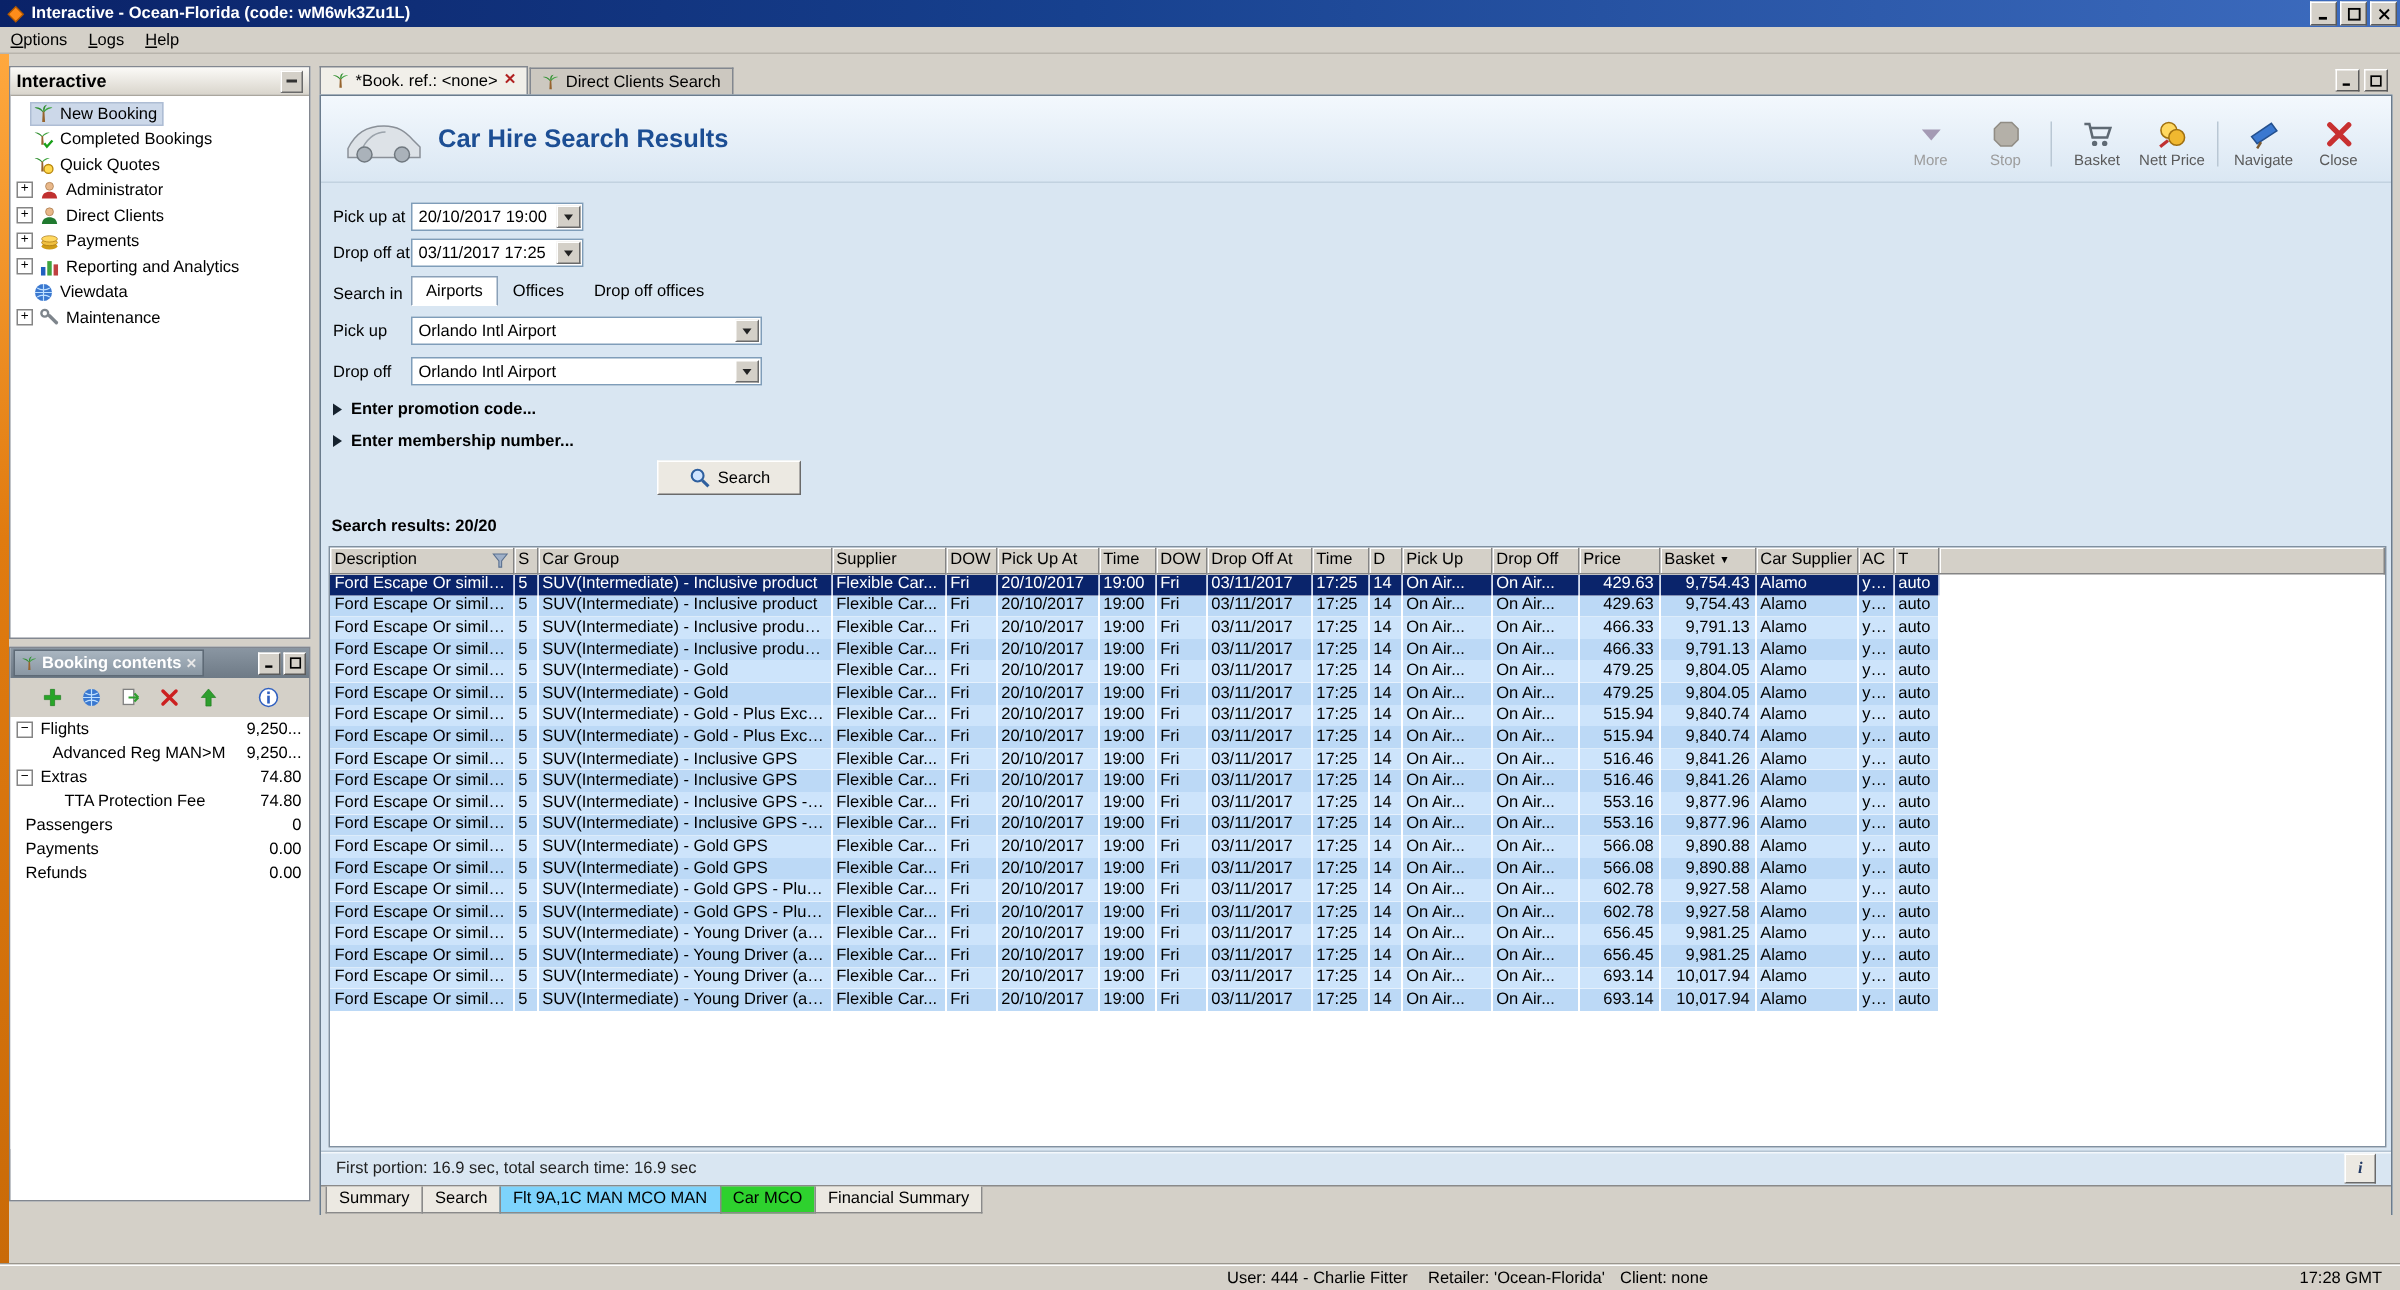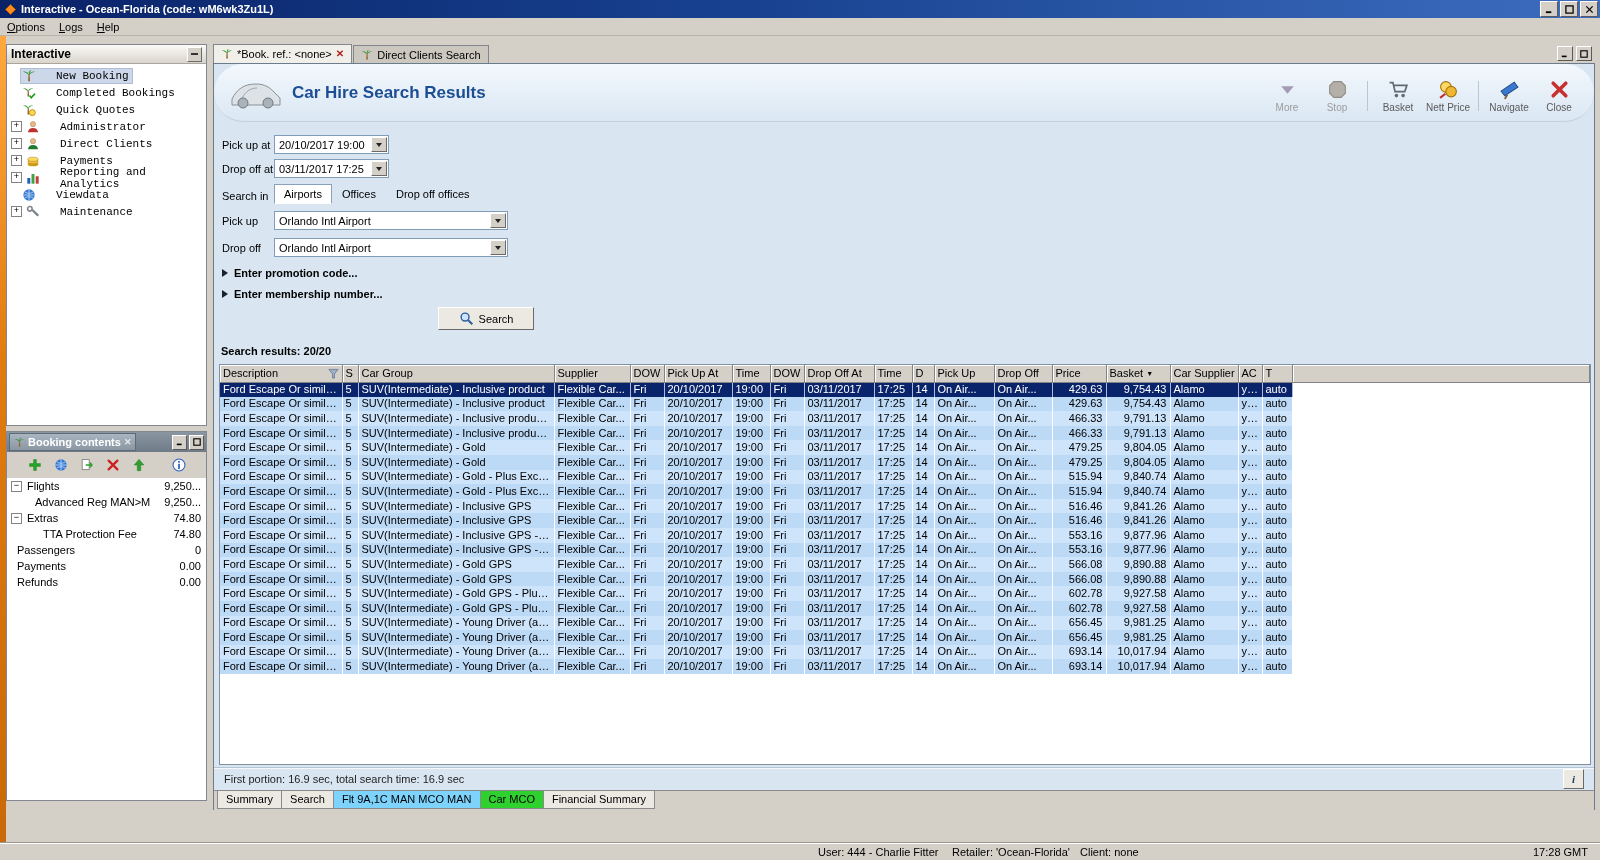--- a/index.html
+++ b/index.html
@@ -37,21 +37,21 @@
     border-bottom:1px solid #aaa69e;display:flex;align-items:center;padding:0 4px;box-sizing:border-box;}
   .panel-header .ph-title{font-weight:bold;font-size:12px;}
   .ph-btn{margin-left:auto;width:13px;height:13px;background:#d4d0c8;border:1px solid;
     border-color:#fff #6a6a6a #6a6a6a #fff;display:flex;align-items:center;justify-content:center;}
   .ph-btn .bar{width:7px;height:2px;background:#333;}
   .tree{padding-top:3px;}
   .tree-item{height:17px;display:flex;align-items:center;}
   .expander{width:9px;height:9px;border:1px solid #848484;background:#fff;margin-left:4px;
     font-size:9px;line-height:7px;text-align:center;flex:none;}
   .expander-spacer{width:11px;flex:none;}
-  .ti-inner{display:flex;align-items:center;gap:20px;padding:1px 4px 1px 2px;margin-left:2px;font-family:Liberation Mono, monospace;}
+  .ti-inner{display:flex;align-items:center;gap:4px;padding:1px 4px 1px 2px;margin-left:2px;}
   .tree-item.selected .ti-inner{background:#ccd8e9;border:1px solid #aebdd4;padding:0 3px 0 1px;}
   .ti-inner .icon{width:14px;height:14px;}
 
   
   .booking-panel{position:absolute;left:6px;top:431px;width:201px;height:370px;
     background:#fff;border:1px solid #828790;box-sizing:border-box;}
   .bc-header{height:20px;background:linear-gradient(180deg,#8a96a2,#6e7a86);
     display:flex;align-items:center;padding:0 2px;box-sizing:border-box;}
   .bc-tab{height:16px;background:linear-gradient(180deg,#a9b5c0,#8a97a3);border:1px solid #5e6a76;
     display:flex;align-items:center;gap:3px;padding:0 4px;color:#fff;font-weight:bold;}
@@ -85,21 +85,21 @@
   .ts-btns{margin-left:auto;display:flex;gap:3px;align-self:center;margin-right:4px;}
   .ts-btn{width:14px;height:13px;background:#d4d0c8;border:1px solid;border-color:#fff #5a5a5a #5a5a5a #fff;
     display:flex;align-items:center;justify-content:center;}
   .ts-btn .icon{width:8px;height:8px;}
 
   
   .main-panel{position:absolute;left:213px;top:63px;width:1382px;height:747px;
     background:#d9e6f2;border:1px solid #6b7c8d;box-sizing:border-box;}
   .mp-header{position:absolute;left:0;top:0;width:100%;height:58px;
     background:linear-gradient(180deg,#f3f8fd,#dae7f3);border-bottom:1px solid #c2d2e0;box-sizing:border-box;
-    display:flex;align-items:center;border-radius:29px;}
+    display:flex;align-items:center;}
   .car-icon{width:56px;height:38px;margin:0 10px 0 12px;}
   .mp-title{font-size:17px;font-weight:bold;color:#1c4e94;}
   .mp-toolbar{margin-left:auto;display:flex;align-items:flex-start;padding:6px 10px 0 0;}
   .tb-item{width:50px;display:flex;flex-direction:column;align-items:center;gap:2px;}
   .tb-item .icon{width:21px;height:21px;}
   .tb-label{font-size:10px;color:#5a5a5a;white-space:nowrap;}
   .tb-item.disabled .tb-label{color:#9c9c9c;}
   .tb-sep{width:1px;align-self:stretch;background:#b9c7d4;margin:2px 5px;}
 
   

